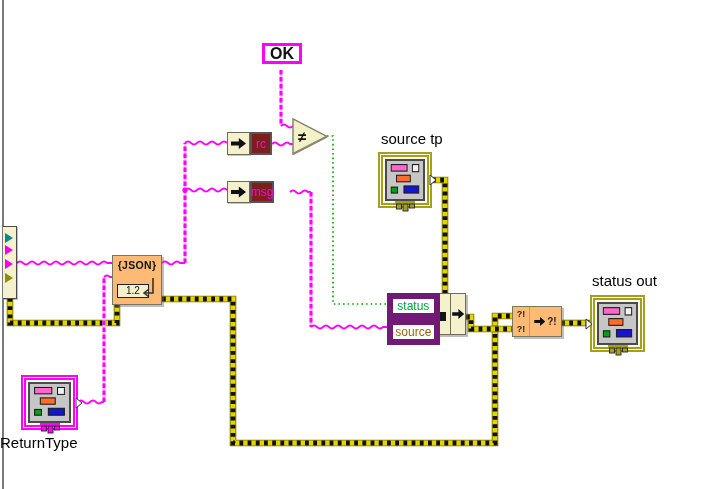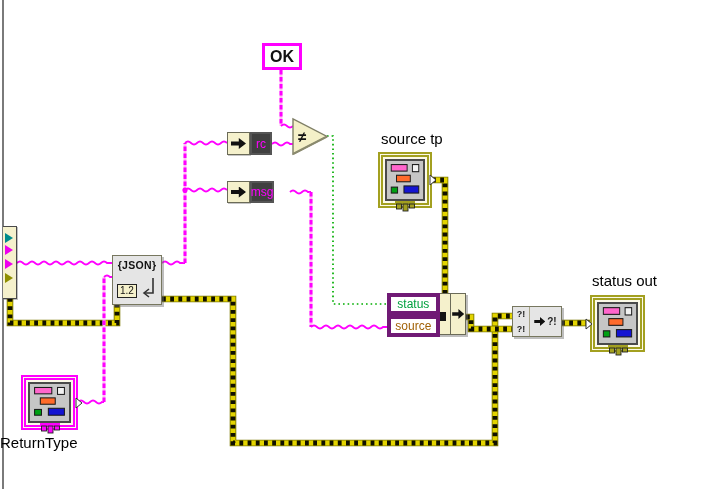--- a/index.html
+++ b/index.html
@@ -8,42 +8,42 @@
   #wires{position:absolute;left:0;top:0;}
   .abs{position:absolute;box-sizing:border-box;}
   
   .win-edge{left:2px;top:0;width:2px;height:489px;background:#7a7a7a;}
   
   .conn-pane{left:3px;top:226px;width:14px;height:73px;background:#F5F1CC;
              border:1px solid #4a4a4a;border-left:none;box-shadow:1px 1px 0 rgba(0,0,0,.25);}
   .conn-tri{position:absolute;left:2px;width:0;height:0;
             border-top:5px solid transparent;border-bottom:5px solid transparent;}
   
-  .node{background:#e5e5e5;border:1px solid #77775f;box-shadow:2px 2px 0 rgba(110,110,110,.45);}
-  
-  .ok-const{left:262px;top:43px;width:40px;height:27px;border:3px solid #FF00FF;background:#fff;
+  .node{background:#fdba74;border:1px solid #77775f;box-shadow:2px 2px 0 rgba(110,110,110,.45);}
+  
+  .ok-const{left:262px;top:43px;width:40px;height:21px;border:3px solid #FF00FF;background:#fff;
             display:flex;align-items:center;justify-content:center;
             font-size:16px;font-weight:600;color:#111;}
   
   .json-node{left:112px;top:255px;width:50px;height:50px;}
   .json-glyph{position:absolute;top:3px;left:0;right:0;text-align:center;
               font-size:10.5px;font-weight:bold;color:#111;letter-spacing:.3px;}
   .json-ver{position:absolute;left:4px;bottom:6px;border:1px solid #222;background:#F5F1CC;
-            font-size:10px;color:#111;padding:0 2px;line-height:12px;}
+            font-size:10px;color:#111;padding:0 8px;line-height:12px;}
   
   .arrow-cell{background:#F5F1CC;border:1px solid #6b6b58;box-shadow:1px 1px 0 rgba(110,110,110,.4);
               display:flex;align-items:center;justify-content:center;}
-  .name-cell{background:#404040;border:2px solid #555;display:flex;align-items:center;justify-content:center;
+  .name-cell{background:#7f1d1d;border:2px solid #555;display:flex;align-items:center;justify-content:center;
              font-size:12px;color:#FF00FF;}
   .black-arrow{background:#111;clip-path:polygon(0 32%,52% 32%,52% 0,100% 50%,52% 100%,52% 68%,0 68%);}
   
   .bundle{left:387px;top:293px;width:79px;height:42px;display:flex;
           box-shadow:2px 2px 0 rgba(110,110,110,.45);}
   .bundle .fields{width:54px;display:flex;flex-direction:column;}
-  .bundle .fcell{flex:1;background:#fff;border:4px solid #701a75;display:flex;align-items:center;
+  .bundle .fcell{flex:1;background:#fff;border:6px solid #701a75;display:flex;align-items:center;
                  justify-content:center;font-size:12px;}
   .bundle .midcol{width:11px;background:#F5F1CC;border:1px solid #6b6b58;border-left:none;position:relative;}
   .bundle .rightcol{width:14px;background:#F5F1CC;border:1px solid #6b6b58;border-left:none;
                     display:flex;align-items:center;justify-content:center;}
   .bundle .in-term{position:absolute;left:0;top:18px;width:6px;height:9px;background:#151515;}
   
   .merge{left:512px;top:306px;width:50px;height:31px;display:flex;}
   .merge .lcol{width:16px;border-right:1px solid #a8a489;display:flex;flex-direction:column;
                align-items:center;justify-content:space-around;}
   .merge .qe{font-size:9px;font-weight:bold;color:#222;line-height:10px;}

